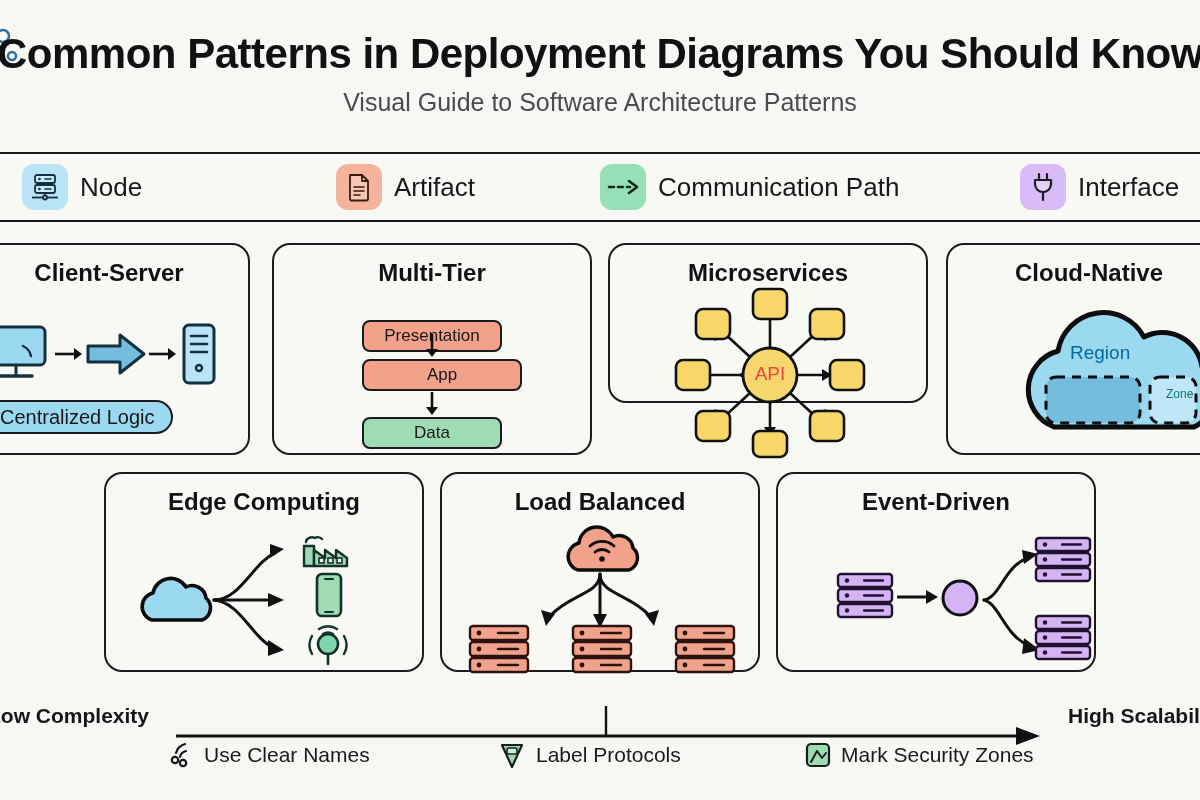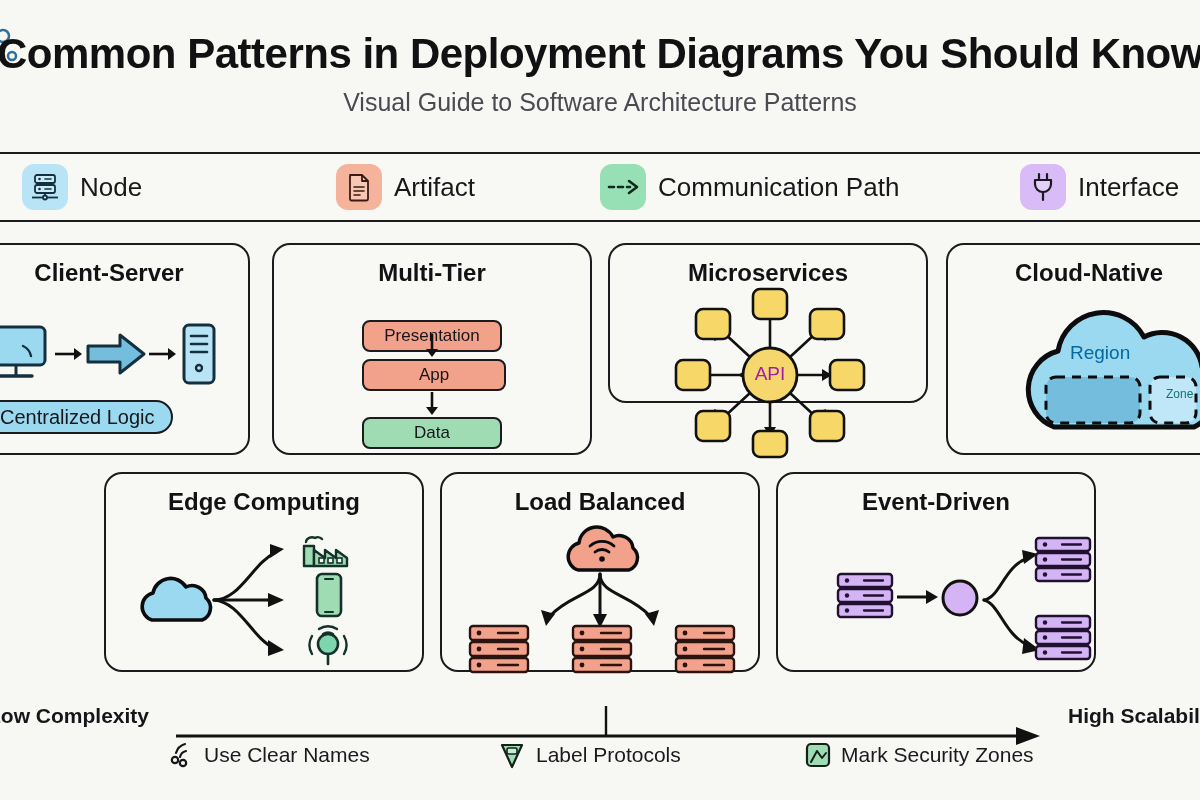--- a/index.html
+++ b/index.html
@@ -240,21 +240,21 @@
     <div class="card-body">
       <span class="pill" style="left:88px;top:56px;width:140px;height:32px;background:#f2a18b;margin-top:19px;">
         <span>Presentation</span>
       </span>
       <span style="position:absolute;left:149px;top:88px;">
         <svg width="18" height="26" viewBox="0 0 18 26">
           <line x1="9" y1="1" x2="9" y2="18" stroke="#111" stroke-width="2.6"></line>
           <path d="M3 16 L9 24 L15 16" fill="#111"></path>
         </svg>
       </span>
-      <span class="pill" style="left:88px;top:114px;width:144px;height:32px;background:#f2a18b;">
+      <span class="pill" style="left:88px;top:114px;width:160px;height:32px;background:#f2a18b;">
         <span>App</span>
       </span>
       <span style="position:absolute;left:149px;top:146px;">
         <svg width="18" height="26" viewBox="0 0 18 26">
           <line x1="9" y1="1" x2="9" y2="18" stroke="#111" stroke-width="2.6"></line>
           <path d="M3 16 L9 24 L15 16" fill="#111"></path>
         </svg>
       </span>
       <span class="pill" style="left:88px;top:172px;width:140px;height:32px;background:#9fdcb4;">
         <span>Data</span>
@@ -291,21 +291,21 @@
           <rect x="143" y="186" width="34" height="26" rx="7"></rect>
           <rect x="66" y="115" width="34" height="30" rx="7"></rect>
           <rect x="220" y="115" width="34" height="30" rx="7"></rect>
           <rect x="86" y="64" width="34" height="30" rx="7"></rect>
           <rect x="200" y="64" width="34" height="30" rx="7"></rect>
           <rect x="86" y="166" width="34" height="30" rx="7"></rect>
           <rect x="200" y="166" width="34" height="30" rx="7"></rect>
         </g>
         <circle cx="160" cy="130" r="27" fill="#f5d76e" stroke="#111" stroke-width="2.8"></circle>
       </svg>
-      <span style="position:absolute;left:133px;top:118px;width:54px;text-align:center;font-size:19px;color:#a21caf;">API</span>
+      <span style="position:absolute;left:133px;top:118px;width:54px;text-align:center;font-size:19px;color:#ef4444;">API</span>
     </div>
   </div>
 
   <div class="card" id="card-cloud-native">
     <div class="card-title">Cloud-Native</div>
     <div class="card-body">
       <svg width="300" height="160" viewBox="0 0 300 160" style="position:absolute;left:46px;top:52px;">
         <path d="M60 130 a40 40 0 0 1 4 -76 a46 46 0 0 1 86 -14 a40 40 0 0 1 58 30 a36 36 0 0 1 -8 60 z" fill="#9bd9f0" stroke="#0c0c0e" stroke-width="5" stroke-linejoin="round"></path>
         <rect x="52" y="80" width="94" height="46" rx="10" fill="#74bddd" stroke="#0c0c0e" stroke-width="3" stroke-dasharray="9 7"></rect>
         <rect x="156" y="80" width="46" height="46" rx="10" fill="#bfe7f7" stroke="#0c0c0e" stroke-width="3" stroke-dasharray="9 7"></rect>

